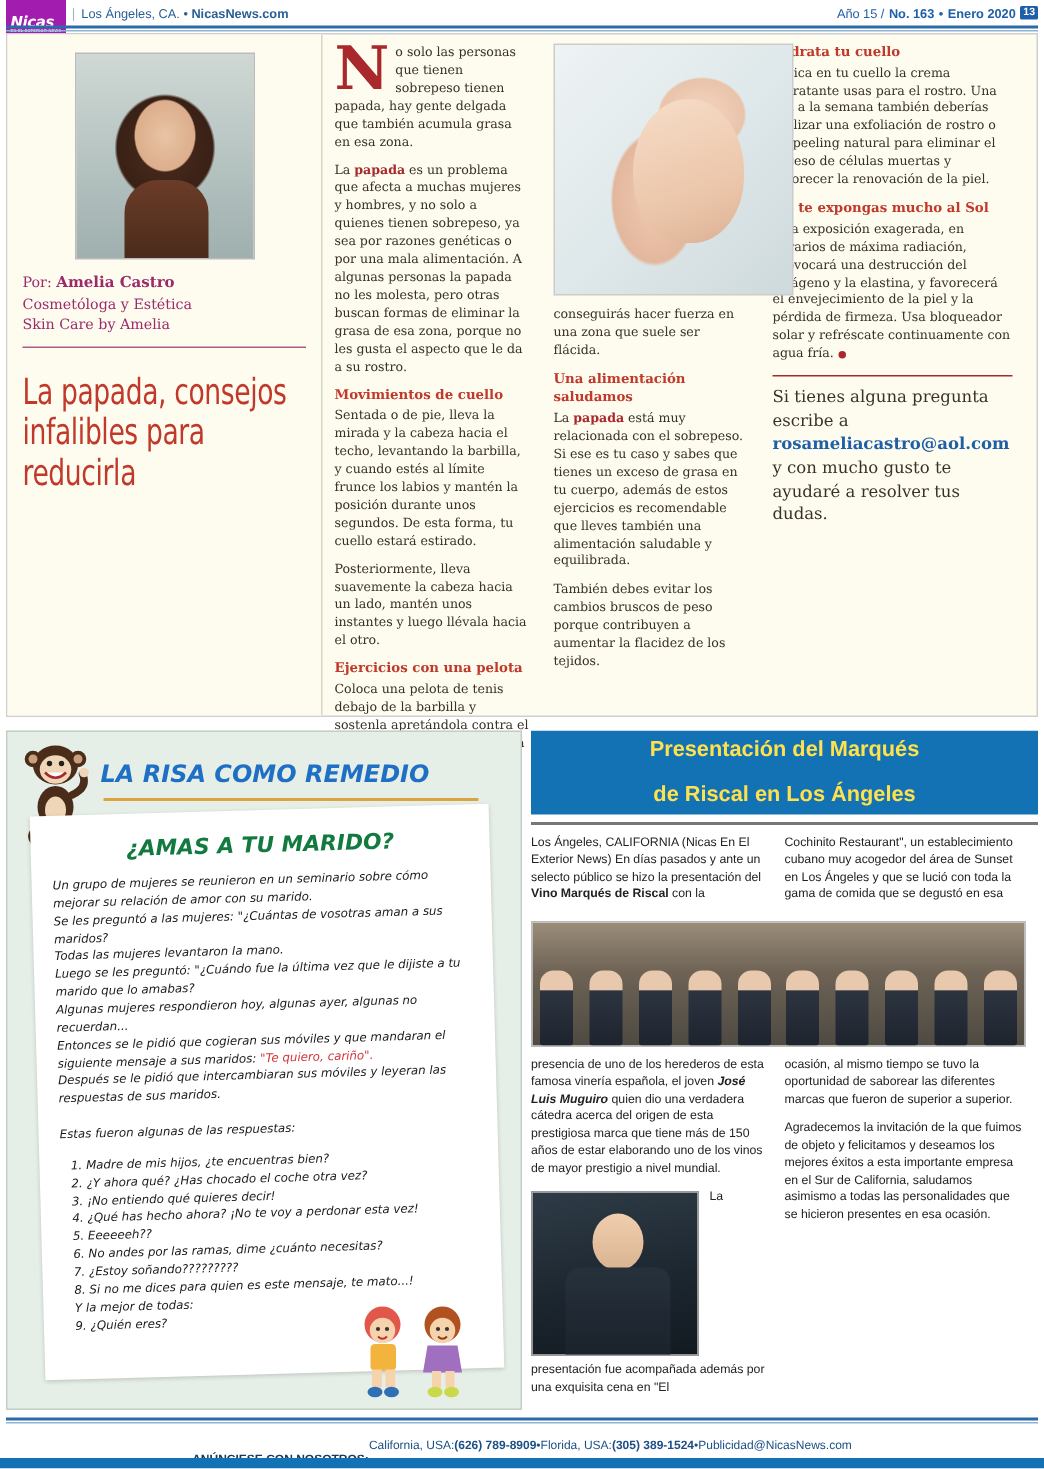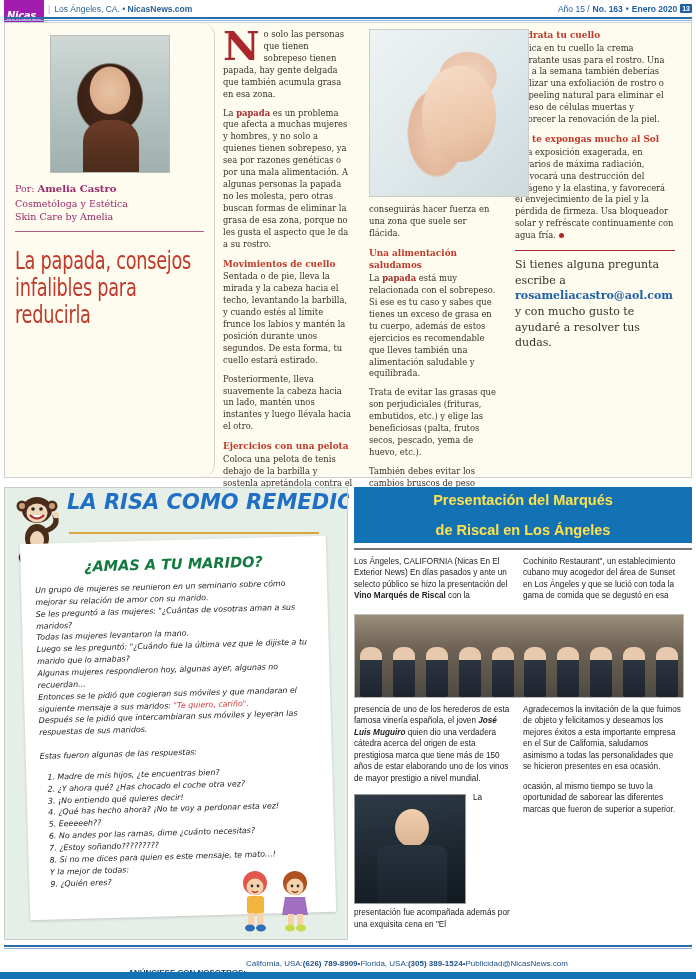--- a/index.html
+++ b/index.html
@@ -58,21 +58,20 @@
   .top-article {
     position: absolute; left: 4px; top: 22px; width: 688px; height: 456px;
     background: #fdfcef;
     border: 1px solid #cfcfcf;
     display: flex;
   }
   .ta-left {
     width: 210px; flex: none; background: #fdfcef;
     border-right: 1px solid #d8d6c2;
     padding: 8px 10px 0 10px;
-    border-radius: 13px;
   }
   .portrait {
     width: 120px; height: 138px; margin: 4px auto 0 auto;
     border: 1px solid #bbb;
     background:
       radial-gradient(ellipse 34px 40px at 50% 40%, #e8c4a4 0%, #dcae8c 58%, rgba(220,174,140,0) 61%),
       radial-gradient(ellipse 58px 62px at 50% 46%, #4a2c1e 0%, #3a2115 55%, rgba(58,33,21,0) 58%),
       linear-gradient(180deg, #cfd8d4 0%, #b9c6c4 45%, #9fb0ae 100%);
     position: relative; overflow: hidden;
   }
@@ -141,24 +140,24 @@
 
   
   .risa {
     position: absolute; left: 4px; top: 487px; width: 344px; height: 453px;
     background: #e6efe7; border: 1px solid #c3cfc4; overflow: hidden;
   }
   .monkey {
     position: absolute; left: 6px; top: 6px; width: 56px; height: 70px;
   }
   .risa-title {
-    position: absolute; left: 62px; top: 2px;
+    position: absolute; left: 62px; top: 18px;
     color: #1f6fc4;
     font-family: "DejaVu Sans", sans-serif;
-    font-style: italic; font-weight: bold; font-size: 21px;
+    font-style: italic; font-weight: bold; font-size: 16px;
     letter-spacing: 0px; white-space: nowrap;
   }
   .risa-title-rule {
     position: absolute; left: 64px; top: 44px; width: 250px; height: 2px;
     background: #d9a441;
   }
   .joke-card {
     position: absolute; left: 20px; top: 52px; width: 306px; height: 376px;
     background: #fff; transform: rotate(-1.6deg);
     box-shadow: 0 1px 3px rgba(0,0,0,0.18);
@@ -302,21 +301,20 @@
         <p>Posteriormente, lleva suavemente la cabeza hacia un lado, mantén unos instantes y luego llévala hacia el otro.</p>
         <h3>Ejercicios con una pelota</h3>
         <p>Coloca una pelota de tenis debajo de la barbilla y sostenla apretándola contra el pecho. Has presiones y suelta la fuerza repetidamente. De esta manera,</p>
       </div>
 
       <div class="col col-b">
         <div class="neck-photo"></div>
         <p>conseguirás hacer fuerza en una zona que suele ser flácida.</p>
         <h3>Una alimentación saludamos</h3>
         <p><span>La </span><b class="hl">papada</b><span> está muy relacionada con el sobrepeso. Si ese es tu caso y sabes que tienes un exceso de grasa en tu cuerpo, además de estos ejercicios es recomendable que lleves también una alimentación saludable y equilibrada.</span></p>
-        <p>Trata de evitar las grasas que son perjudiciales (frituras, embutidos, etc.) y elige las beneficiosas (palta, frutos secos, pescado, yema de huevo, etc.).</p>
         <p>También debes evitar los cambios bruscos de peso porque contribuyen a aumentar la flacidez de los tejidos.</p>
       </div>
 
       <div class="col col-c">
         <h3>Hidrata tu cuello</h3>
         <p>Aplica en tu cuello la crema hidratante usas para el rostro. Una vez a la semana también deberías realizar una exfoliación de rostro o un peeling natural para eliminar el exceso de células muertas y favorecer la renovación de la piel.</p>
         <h3>No te expongas mucho al Sol</h3>
         <p><span>Una exposición exagerada, en horarios de máxima radiación, provocará una destrucción del colágeno y la elastina, y favorecerá el envejecimiento de la piel y la pérdida de firmeza. Usa bloqueador solar y refréscate continuamente con agua fría.</span><span class="endmark"></span></p>
         <div class="qa-rule"></div>
         <div class="qa-box"><span>Si tienes alguna pregunta escribe a </span><a href="#">rosameliacastro@aol.com</a><span> y con mucho gusto te ayudaré a resolver tus dudas.</span></div>
@@ -431,22 +429,22 @@
       </div>
     </div>
 
     <div class="riscal-cols">
       <div class="rc">
         <p><span>presencia de uno de los herederos de esta famosa vinería española, el joven </span><i><b>José Luis Muguiro</b></i><span> quien dio una verdadera cátedra acerca del origen de esta prestigiosa marca que tiene más de 150 años de estar elaborando uno de los vinos de mayor prestigio a nivel mundial.</span></p>
         <div class="man-photo"></div>
         <p>La presentación fue acompañada además por una exquisita cena en "El</p>
       </div>
       <div class="rc">
+        <p>ocasión, al mismo tiempo se tuvo la oportunidad de saborear las diferentes marcas que fueron de superior a superior.</p>
         <p>Agradecemos la invitación de la que fuimos de objeto y felicitamos y deseamos los mejores éxitos a esta importante empresa en el Sur de California, saludamos asimismo a todas las personalidades que se hicieron presentes en esa ocasión.</p>
-        <p>ocasión, al mismo tiempo se tuvo la oportunidad de saborear las diferentes marcas que fueron de superior a superior.</p>
       </div>
     </div>
 
   </div>
 
   <div class="foot-rule-top"></div>
   <div class="foot-rule-top2"></div>
   <div class="footer">
     <span class="lbl">ANÚNCIESE CON NOSOTROS:</span>
       <span> California, USA: </span>

